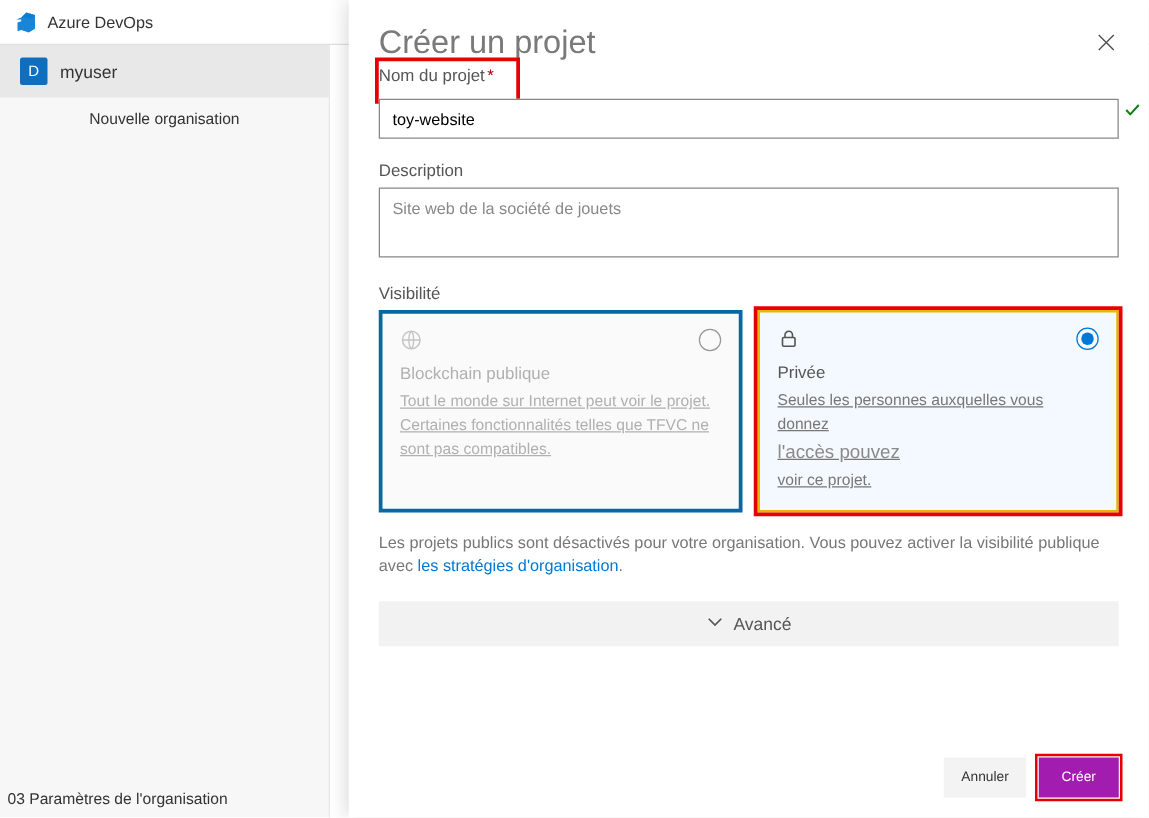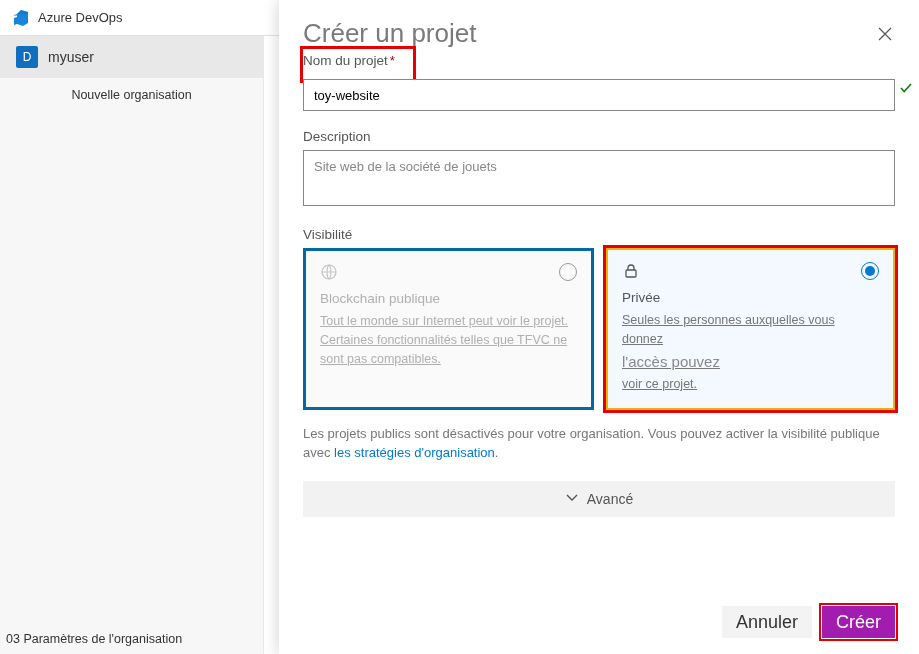--- a/index.html
+++ b/index.html
@@ -204,21 +204,21 @@
     display: flex;
     justify-content: flex-end;
     align-items: center;
     gap: 10px;
     padding-top: 16px;
   }
   .btn {
     min-width: 64px;
     height: 32px;
     padding: 0 14px;
-    font-size: 18px;
+    font-size: 11px;
     font-family: inherit;
     border: none;
     cursor: pointer;
   }
   .btn.secondary { background: #f3f3f3; color: #333; }
   .btn.primary { background: #a21caf; color: #fff; }
   .hl-red { outline: 3px solid #e60000; outline-offset: 0; }
   .hl-red-small { outline: 2.5px solid #e60000; outline-offset: 1px; }
   .name-block {
     padding: 4px 6px 6px 0;

